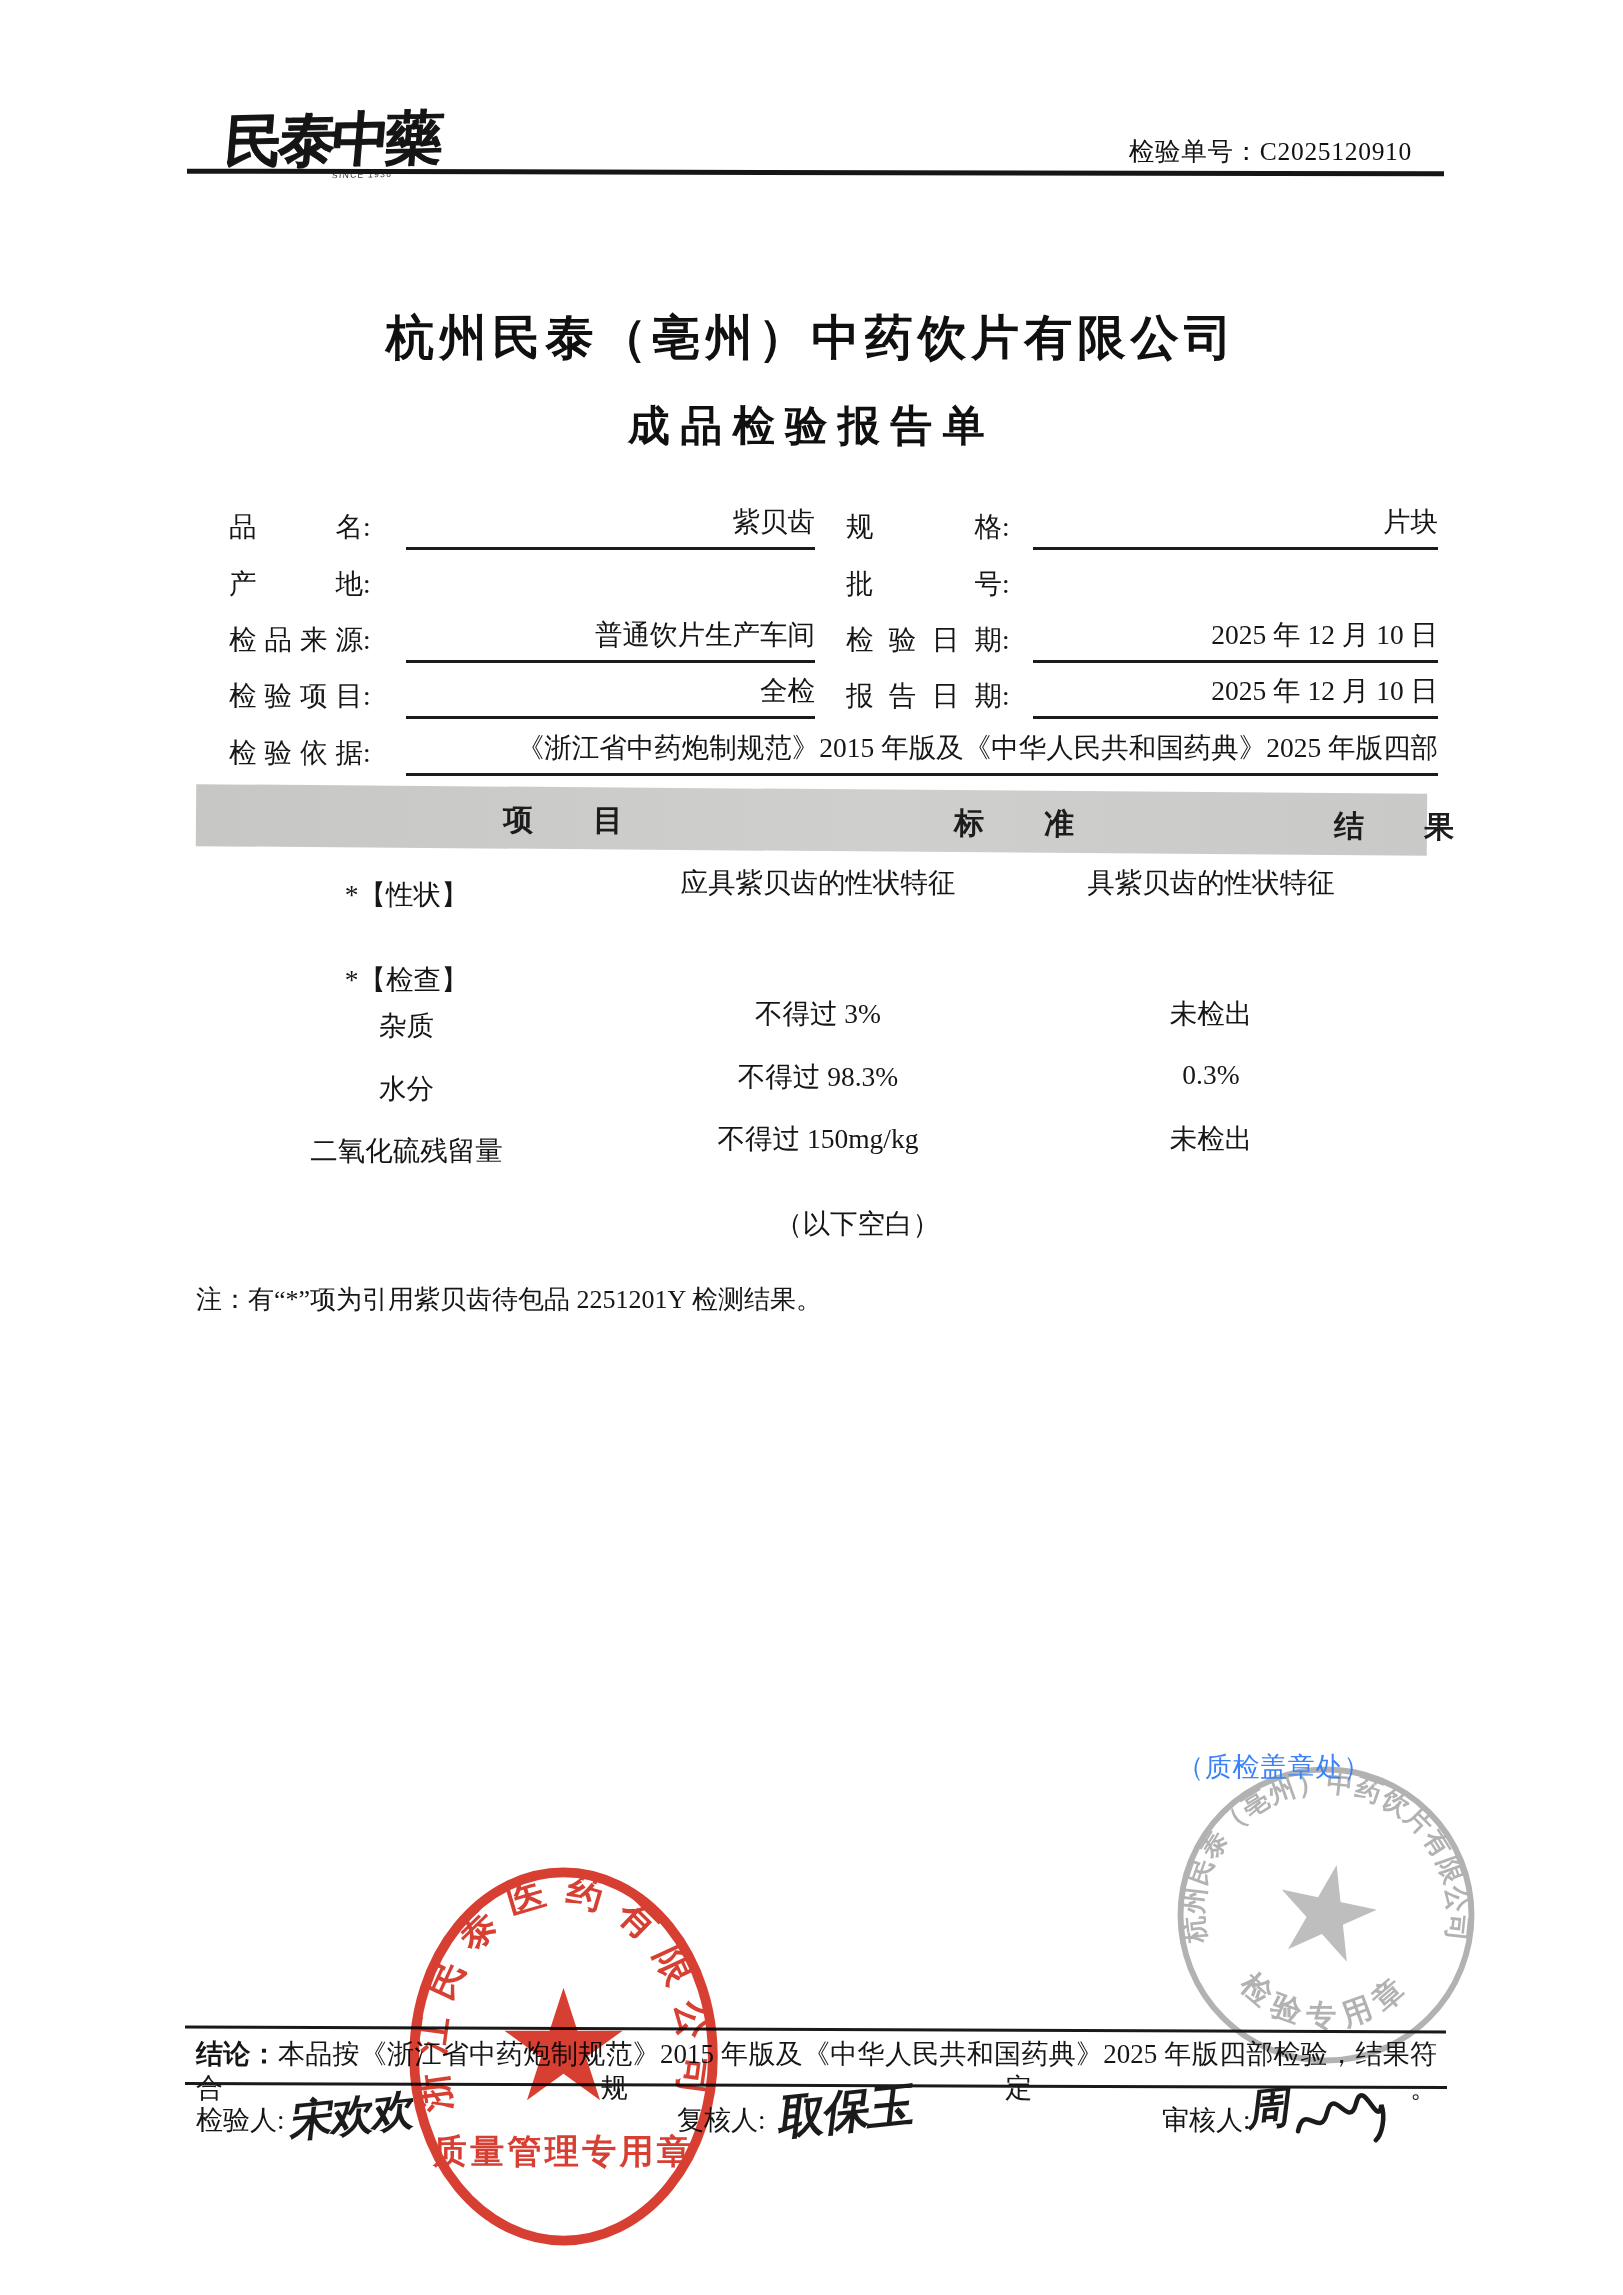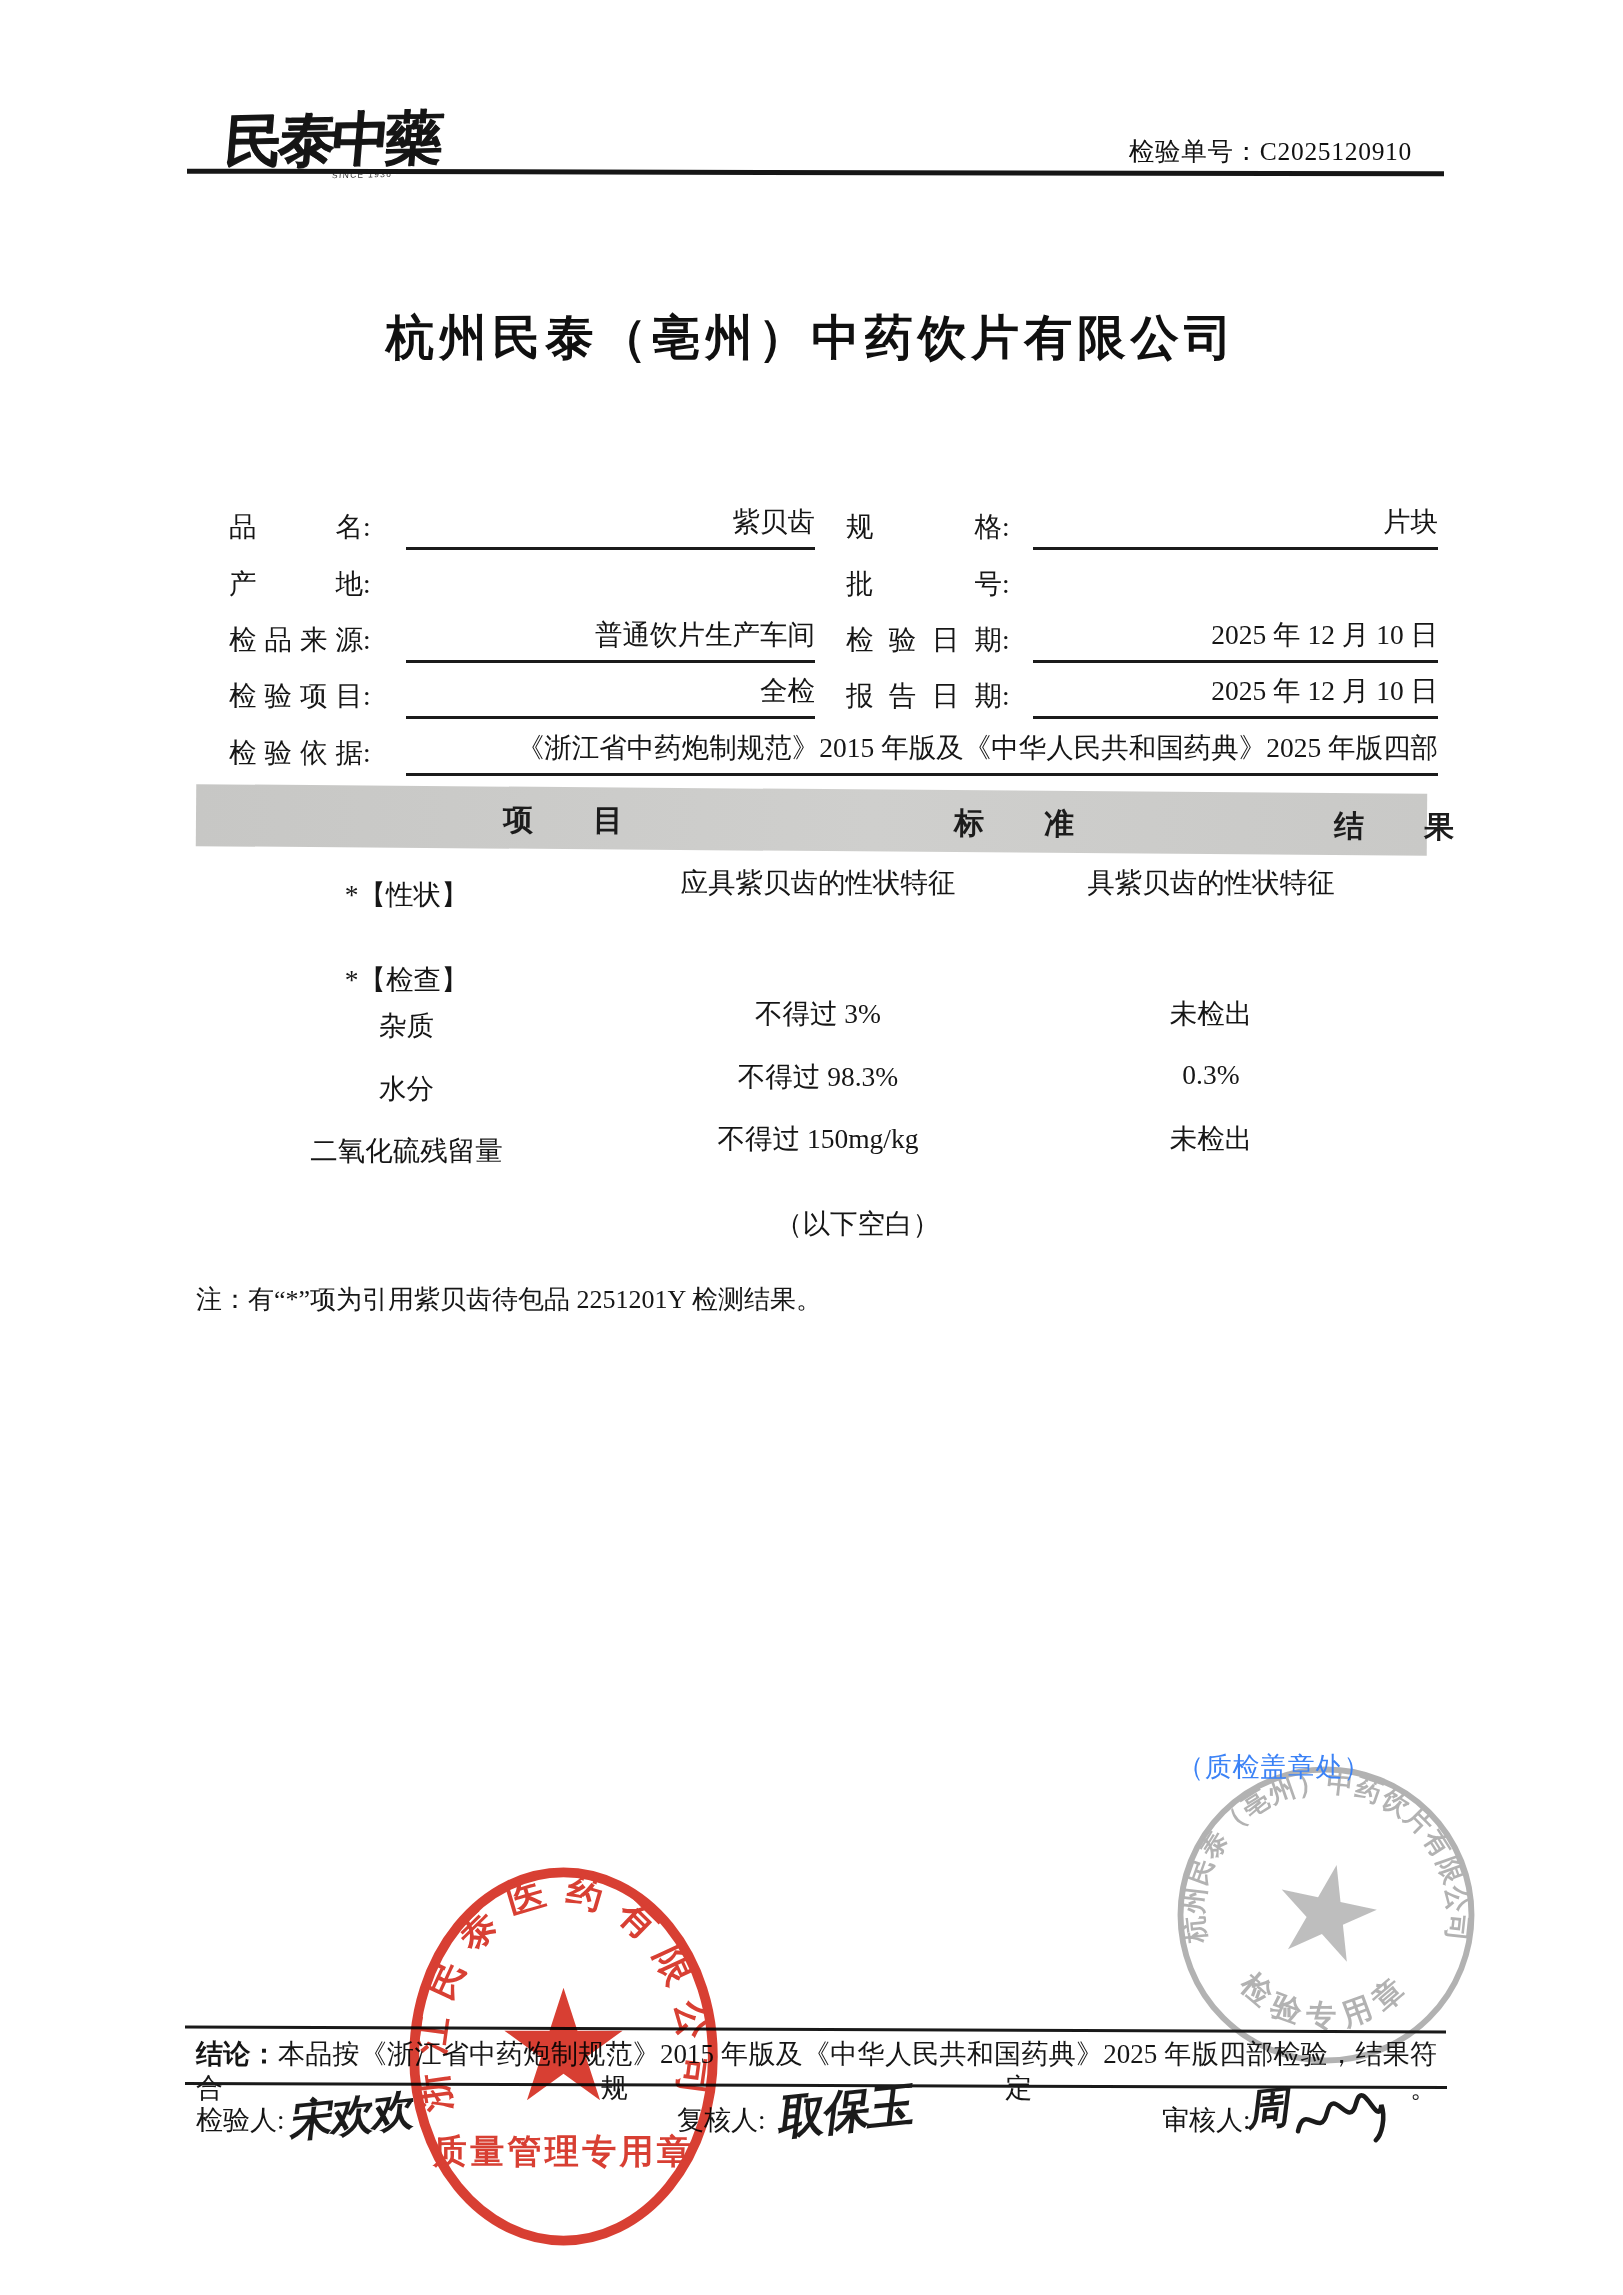--- a/index.html
+++ b/index.html
@@ -103,20 +103,21 @@
 <div class="page">
 
   <div class="logo">
     <div class="logo-text">民泰中藥</div>
     <div class="logo-sub">SINCE 1936</div>
   </div>
   <div class="report-no"><span>检验单号：</span><span>C2025120910</span></div>
   <div class="rule-top"></div>
 
   <h1 class="company-title">杭州民泰（亳州）中药饮片有限公司</h1>
+  <h2 class="doc-title">成品检验报告单</h2>
 
   <div>
     <div class="irow" style="top:501px">
       <div class="icell ilabel" style="left:229px">
         <span class="jchars" style="width:134px">品名</span>
           <span>:</span>
       </div>
       <div class="icell ival" style="left:406px;width:409px">紫贝齿</div>
       <div class="icell ilabel" style="left:846px">
         <span class="jchars" style="width:156px">规格</span>

